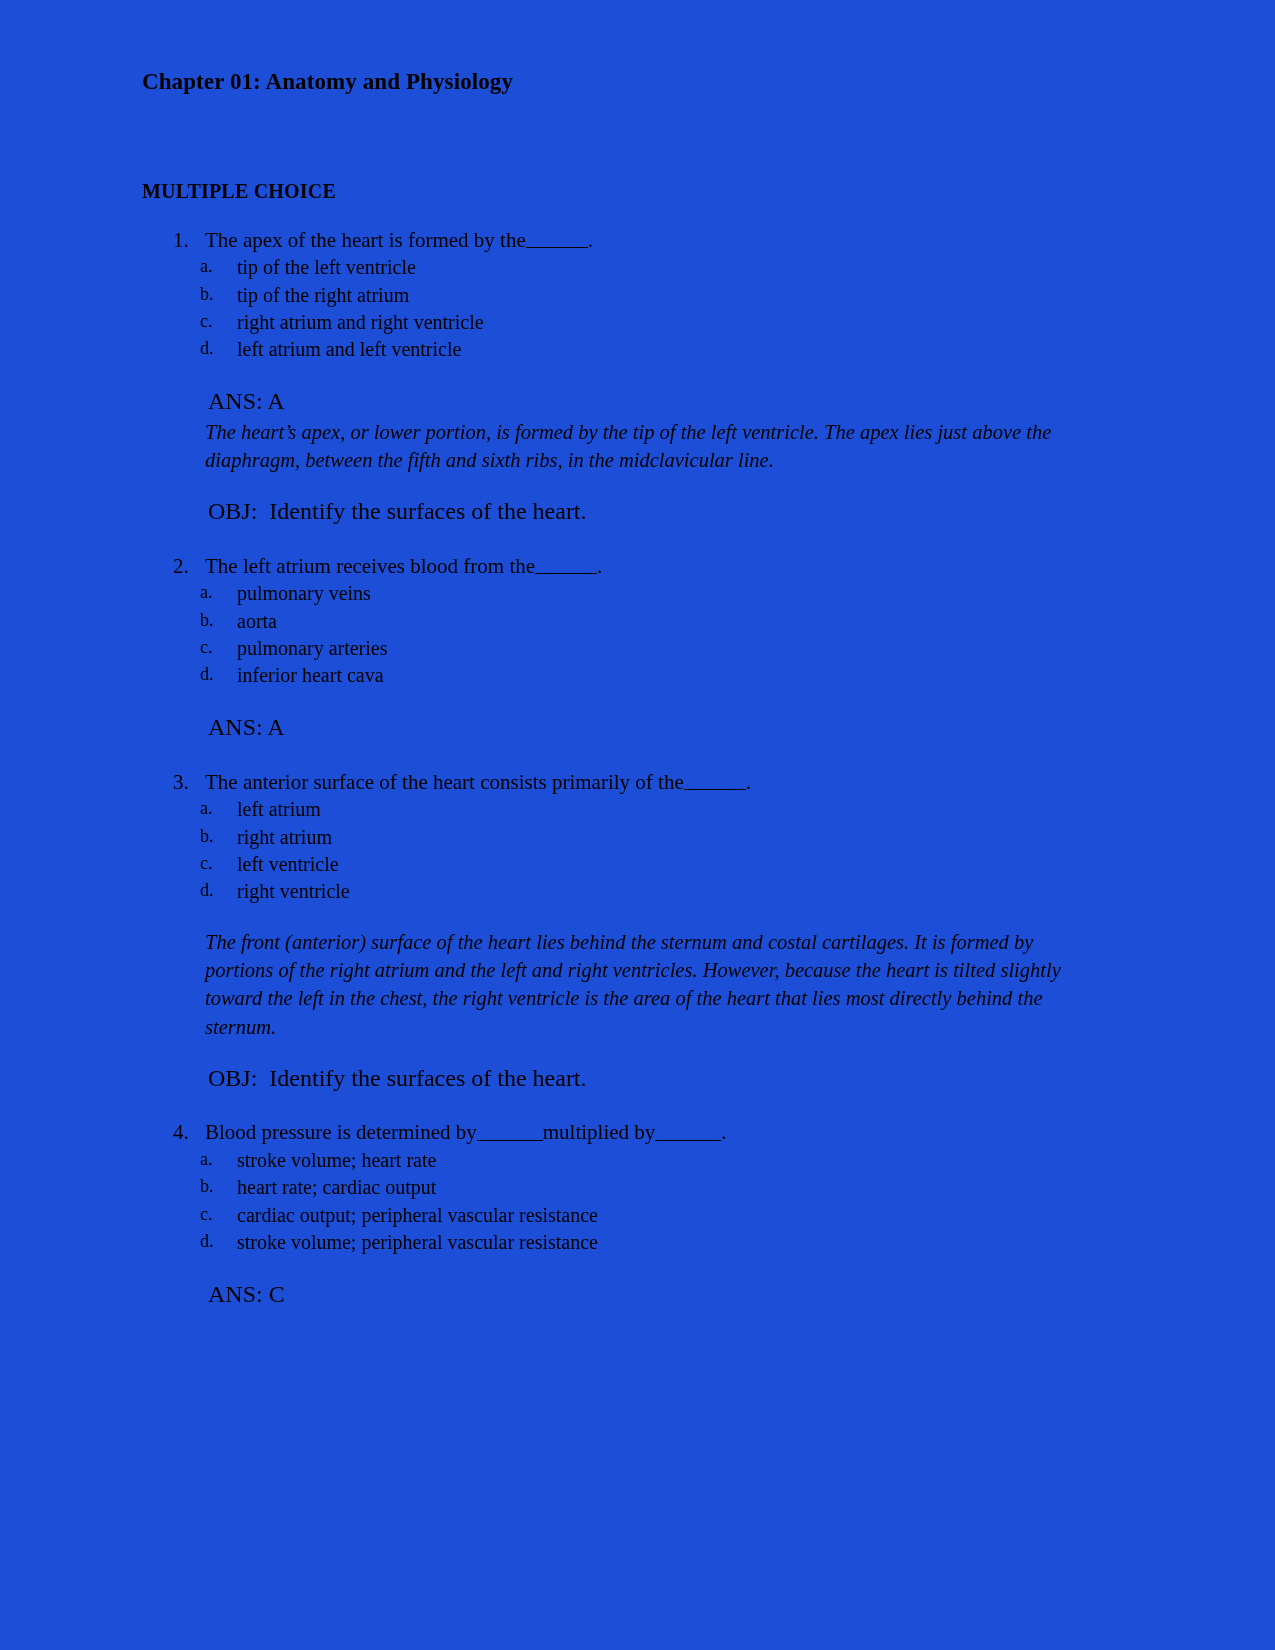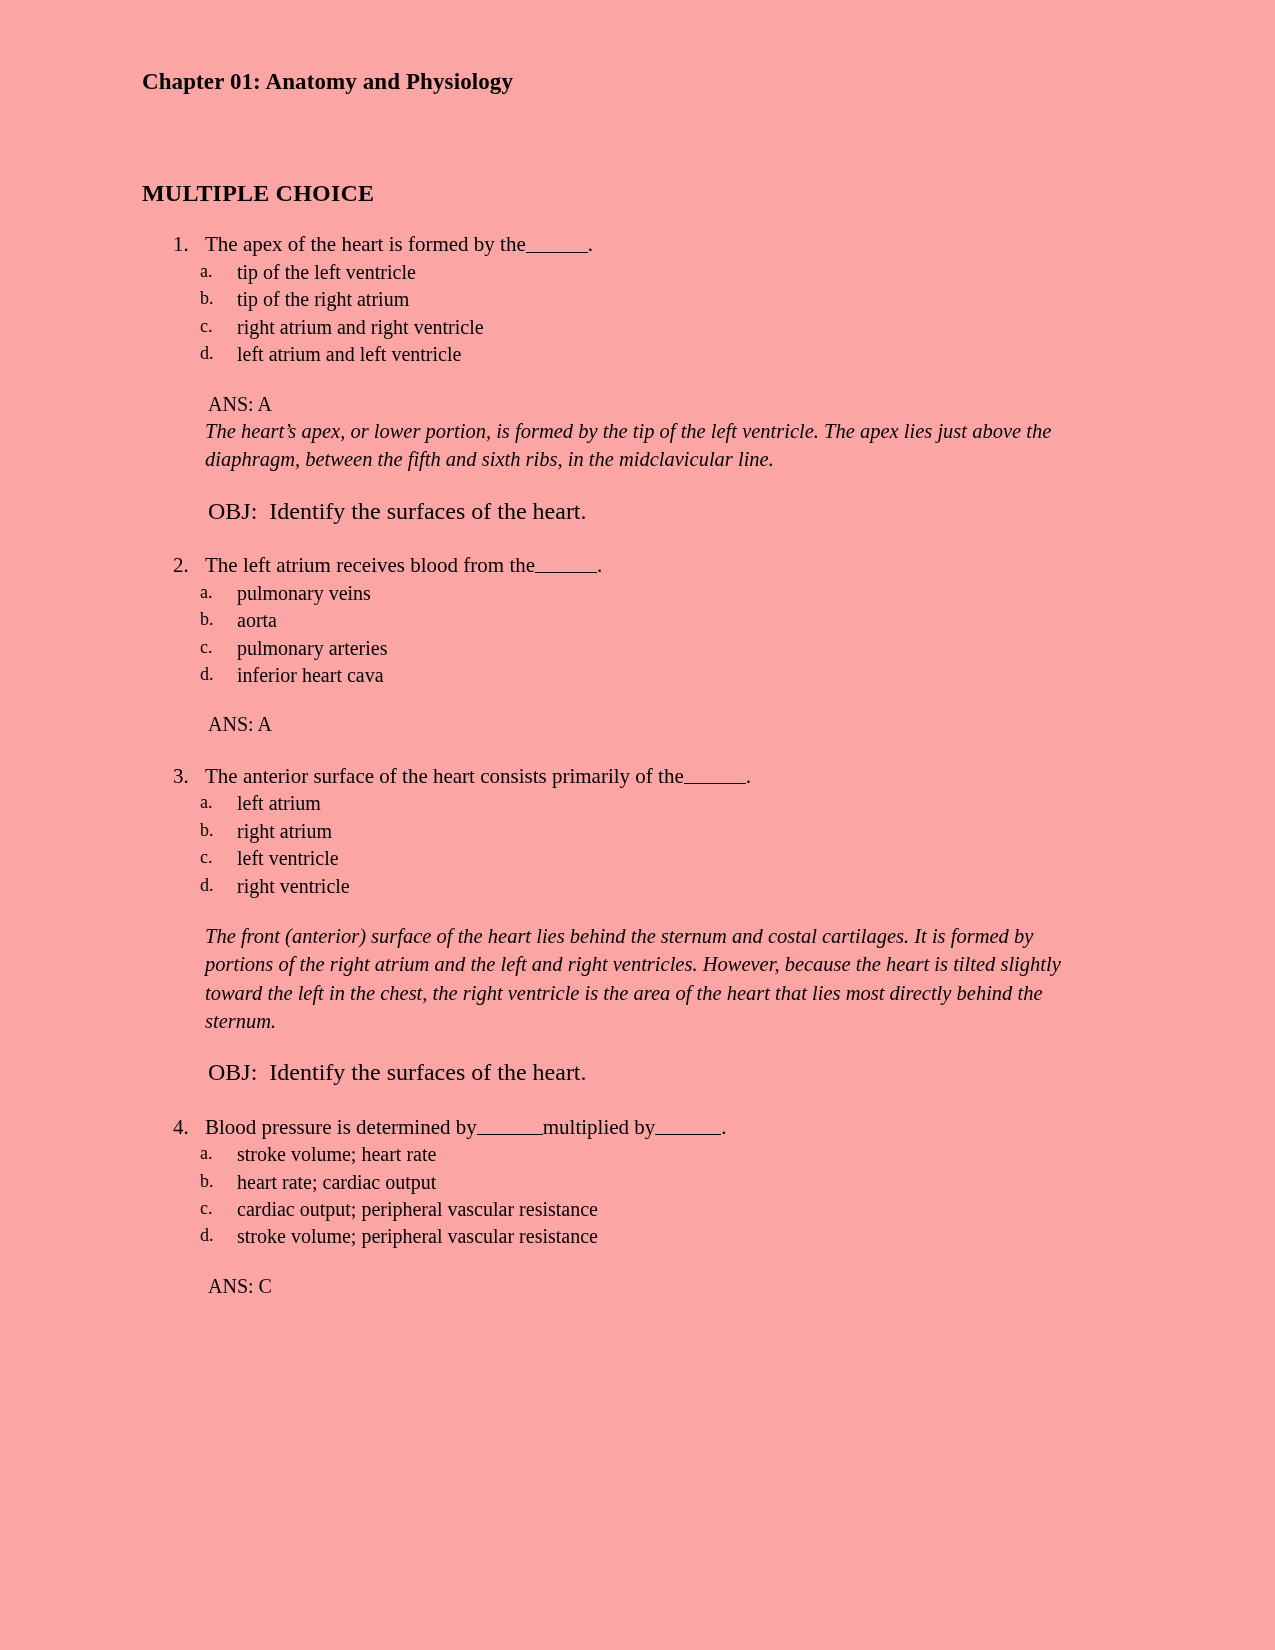--- a/index.html
+++ b/index.html
@@ -8,40 +8,40 @@
     background: #ffffff;
   }
   body {
     font-family: "Liberation Serif", "DejaVu Serif", serif;
     color: #000000;
   }
   .page {
     position: relative;
     width: 1275px;
     height: 1650px;
-    background: #fca5a5;
+    background: #1d4ed8;
     box-sizing: border-box;
     padding: 0;
     overflow: hidden;
   }
   .content {
     position: absolute;
     left: 142px;
     top: 68px;
     width: 990px;
   }
   .doc-title {
     font-size: 23px;
     font-weight: bold;
     letter-spacing: 0.1px;
     margin: 0 0 0 0;
     line-height: 1.2;
   }
   .section-heading {
-    font-size: 24px;
+    font-size: 20px;
     font-weight: bold;
     letter-spacing: 0.2px;
     margin: 83px 0 16px 0;
     line-height: 1.2;
   }
   .questions {
     margin-top: 24px;
   }
   .question-block {
     position: relative;
@@ -86,21 +86,21 @@
     position: absolute;
     left: 58px;
     top: 0;
     font-size: 18px;
   }
   .ans-block {
     margin-top: 22px;
     padding-left: 63px;
   }
   .ans-label {
-    font-size: 20px;
+    font-size: 24px;
     line-height: 1.33;
     padding-left: 3px;
     margin-top: 8px;
   }
   .rationale {
     font-size: 20.5px;
     line-height: 1.38;
     text-align: left;
     max-width: 900px;
     font-style: italic;

